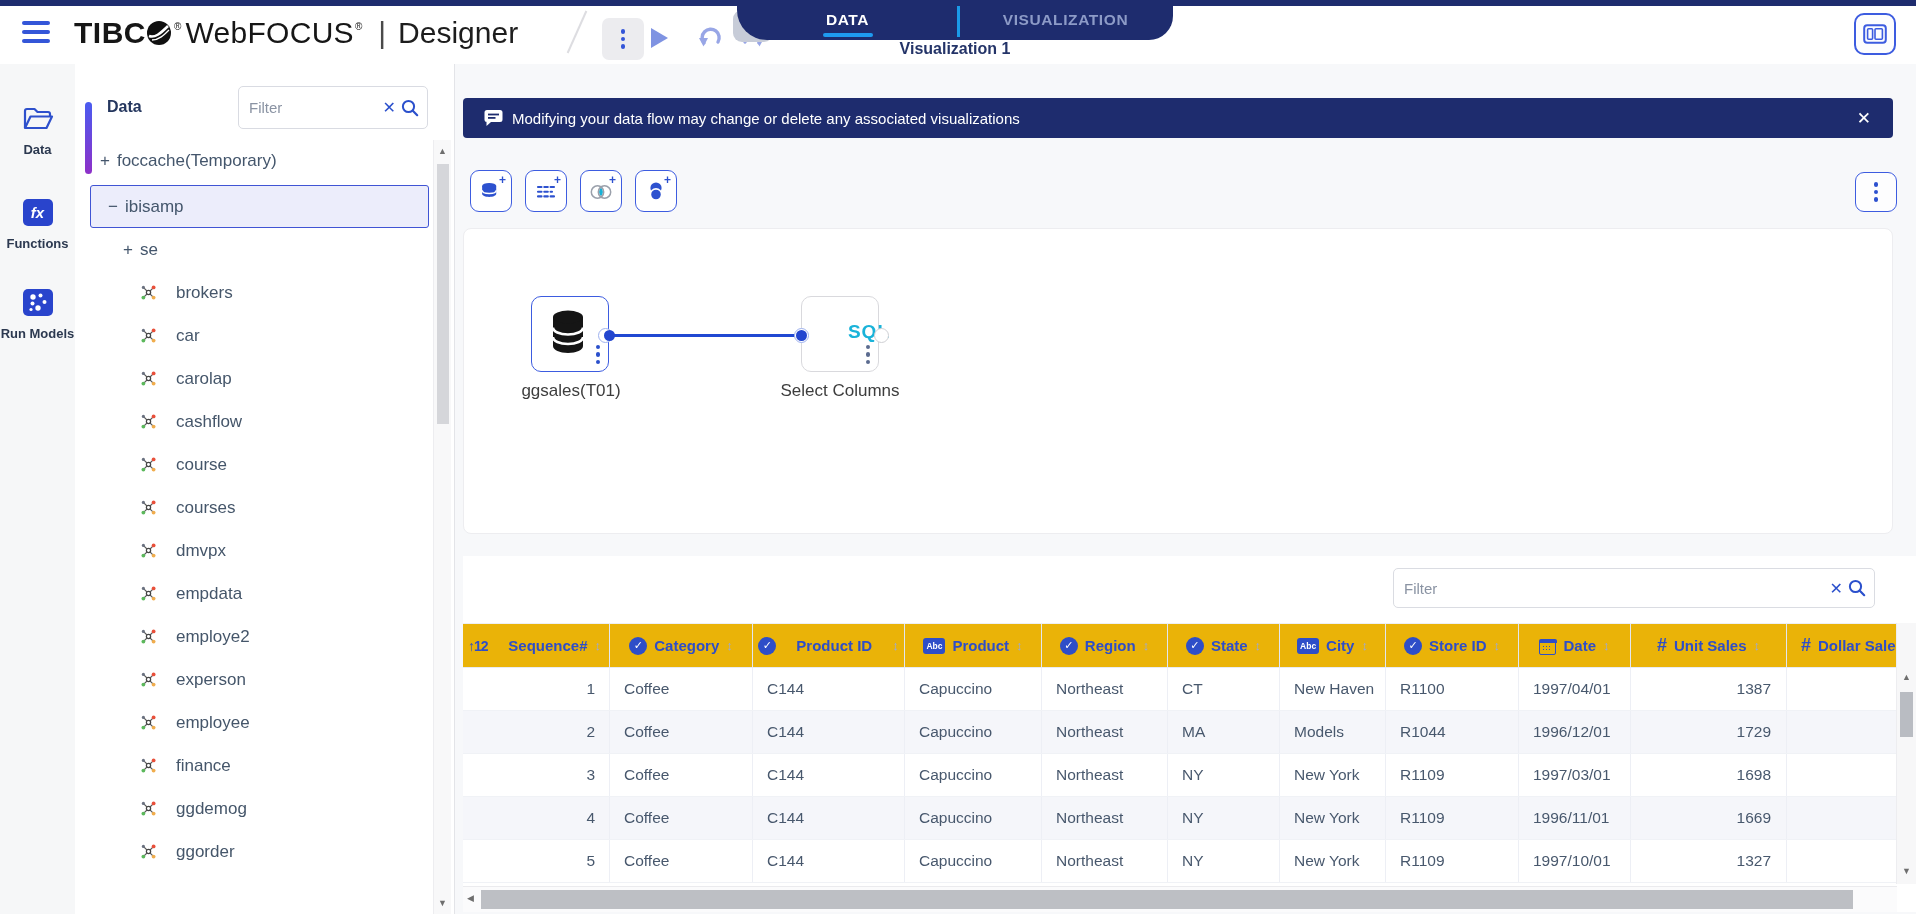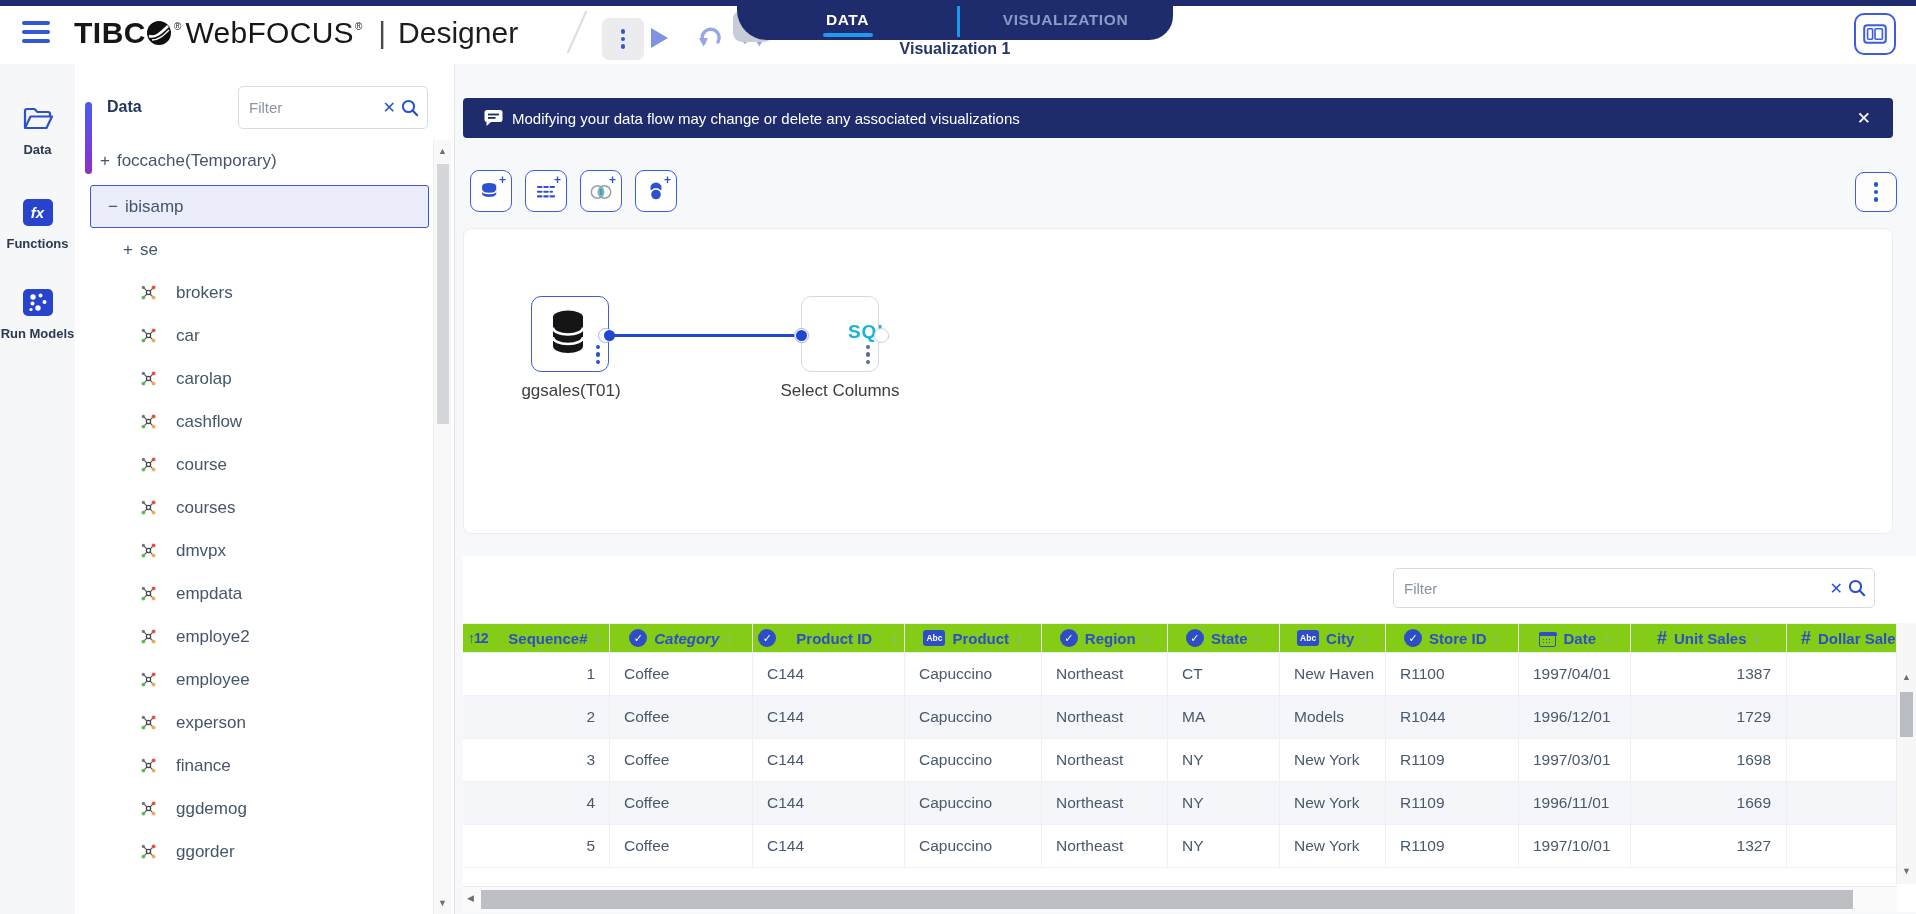--- a/index.html
+++ b/index.html
@@ -87,21 +87,21 @@
   .sql-text{position:absolute;left:12px;top:24px;width:100%;text-align:right;font-size:19px;font-weight:700;letter-spacing:1px;color:#1ab3d9;}
   .edge{position:absolute;left:146px;top:104.5px;width:191px;height:3px;background:#2048d2;}
   .port-ring{position:absolute;width:15px;height:15px;border-radius:50%;background:#fff;border:1.5px solid #9fb2ef;box-sizing:border-box;}
   .port-ring.gray{border-color:#cfd0d4;}
   .port-dot{position:absolute;width:11px;height:11px;border-radius:50%;background:#2346cf;}
 
   
   .table-panel{position:absolute;left:463px;top:556px;width:1453px;height:356px;background:#fff;}
   .grid-filter{position:absolute;left:930px;top:12px;width:482px;height:40px;border:1px solid #dadce2;border-radius:5px;display:flex;align-items:center;box-sizing:border-box;background:#fff;}
   #grid{position:absolute;left:0;top:67px;width:1434px;}
-  .ghead{display:flex;height:30px;background:#84cc16;border-top:1px solid #eef0f4;border-bottom:1px solid #e8ebf2;box-sizing:border-box;}
+  .ghead{display:flex;height:45px;background:#eab308;border-top:1px solid #eef0f4;border-bottom:1px solid #e8ebf2;box-sizing:border-box;}
   .hcell{display:flex;align-items:center;justify-content:center;gap:7px;font-size:15px;font-weight:700;color:#2e4ec8;border-right:1px solid #e2e6f0;box-sizing:border-box;overflow:hidden;white-space:nowrap;flex:none;cursor:pointer;}
   .hcell.col-0{justify-content:flex-start;padding:0 8px 0 5px;}
   .hcell.col-0 .hlabel{margin-left:auto;}
   .hcell.col-10{justify-content:flex-start;padding-left:14px;}
   .sort{font-weight:400;font-size:13px;color:#97a8e8;}
   .sort::before{content:"↕";}
   .grow{display:flex;height:43px;background:#fff;border-bottom:1px solid #f0f2f6;box-sizing:border-box;}
   .grow.alt{background:#f5f6fa;}
   .gcell{display:flex;align-items:center;padding-left:14px;font-size:15.5px;color:#48586d;border-right:1px solid #edeff5;box-sizing:border-box;overflow:hidden;white-space:nowrap;flex:none;}
   .gcell.col-0{justify-content:flex-end;padding:0 14px 0 0;}
@@ -429,40 +429,40 @@
                 <line x1="8" y1="8" x2="3.6" y2="12.4"></line>
                 <line x1="8" y1="8" x2="12.4" y2="12.4"></line>
               </g>
               <circle cx="8" cy="8" r="2" fill="#fff" stroke="#444" stroke-width="1.2"></circle>
               <circle cx="3.2" cy="3.2" r="1.5" fill="#6b7280"></circle>
               <circle cx="12.8" cy="3.2" r="1.8" fill="#e8503a"></circle>
               <circle cx="3.2" cy="12.8" r="1.8" fill="#5cb85c"></circle>
               <circle cx="12.8" cy="12.8" r="1.8" fill="#f0ad4e"></circle>
             </svg>
           </span>
+    <span class="tree-label">experson</span>
+  </div>
+
+  <div class="tree-item">
+    <span class="mol-icon">
+            <svg width="17" height="17" viewBox="0 0 16 16">
+              <g stroke="#5a5a5a" stroke-width="1.1">
+                <line x1="8" y1="8" x2="3.6" y2="3.6"></line>
+                <line x1="8" y1="8" x2="12.4" y2="3.6"></line>
+                <line x1="8" y1="8" x2="3.6" y2="12.4"></line>
+                <line x1="8" y1="8" x2="12.4" y2="12.4"></line>
+              </g>
+              <circle cx="8" cy="8" r="2" fill="#fff" stroke="#444" stroke-width="1.2"></circle>
+              <circle cx="3.2" cy="3.2" r="1.5" fill="#6b7280"></circle>
+              <circle cx="12.8" cy="3.2" r="1.8" fill="#e8503a"></circle>
+              <circle cx="3.2" cy="12.8" r="1.8" fill="#5cb85c"></circle>
+              <circle cx="12.8" cy="12.8" r="1.8" fill="#f0ad4e"></circle>
+            </svg>
+          </span>
     <span class="tree-label">employee</span>
-  </div>
-
-  <div class="tree-item">
-    <span class="mol-icon">
-            <svg width="17" height="17" viewBox="0 0 16 16">
-              <g stroke="#5a5a5a" stroke-width="1.1">
-                <line x1="8" y1="8" x2="3.6" y2="3.6"></line>
-                <line x1="8" y1="8" x2="12.4" y2="3.6"></line>
-                <line x1="8" y1="8" x2="3.6" y2="12.4"></line>
-                <line x1="8" y1="8" x2="12.4" y2="12.4"></line>
-              </g>
-              <circle cx="8" cy="8" r="2" fill="#fff" stroke="#444" stroke-width="1.2"></circle>
-              <circle cx="3.2" cy="3.2" r="1.5" fill="#6b7280"></circle>
-              <circle cx="12.8" cy="3.2" r="1.8" fill="#e8503a"></circle>
-              <circle cx="3.2" cy="12.8" r="1.8" fill="#5cb85c"></circle>
-              <circle cx="12.8" cy="12.8" r="1.8" fill="#f0ad4e"></circle>
-            </svg>
-          </span>
-    <span class="tree-label">experson</span>
   </div>
 
   <div class="tree-item">
     <span class="mol-icon">
             <svg width="17" height="17" viewBox="0 0 16 16">
               <g stroke="#5a5a5a" stroke-width="1.1">
                 <line x1="8" y1="8" x2="3.6" y2="3.6"></line>
                 <line x1="8" y1="8" x2="12.4" y2="3.6"></line>
                 <line x1="8" y1="8" x2="3.6" y2="12.4"></line>
                 <line x1="8" y1="8" x2="12.4" y2="12.4"></line>
@@ -630,21 +630,21 @@
         </span>
     </div>
     <div id="grid">
       <div class="ghead">
   <div class="hcell col-0" style="width: 147px;">
     <span class="hicon ic-row-number"></span>
     <span class="hlabel">Sequence#</span>
     <span class="sort"></span>
   </div>
 
-  <div class="hcell col-1" style="width: 143px; font-style: italic;">
+  <div class="hcell col-1" style="width: 143px;">
     <span class="hicon ic-check"></span>
     <span class="hlabel">Category</span>
     <span class="sort"></span>
   </div>
 
   <div class="hcell col-2" style="width: 152px; gap: 20px;">
     <span class="hicon ic-check"></span>
     <span class="hlabel">Product ID</span>
     <span class="sort"></span>
   </div>

